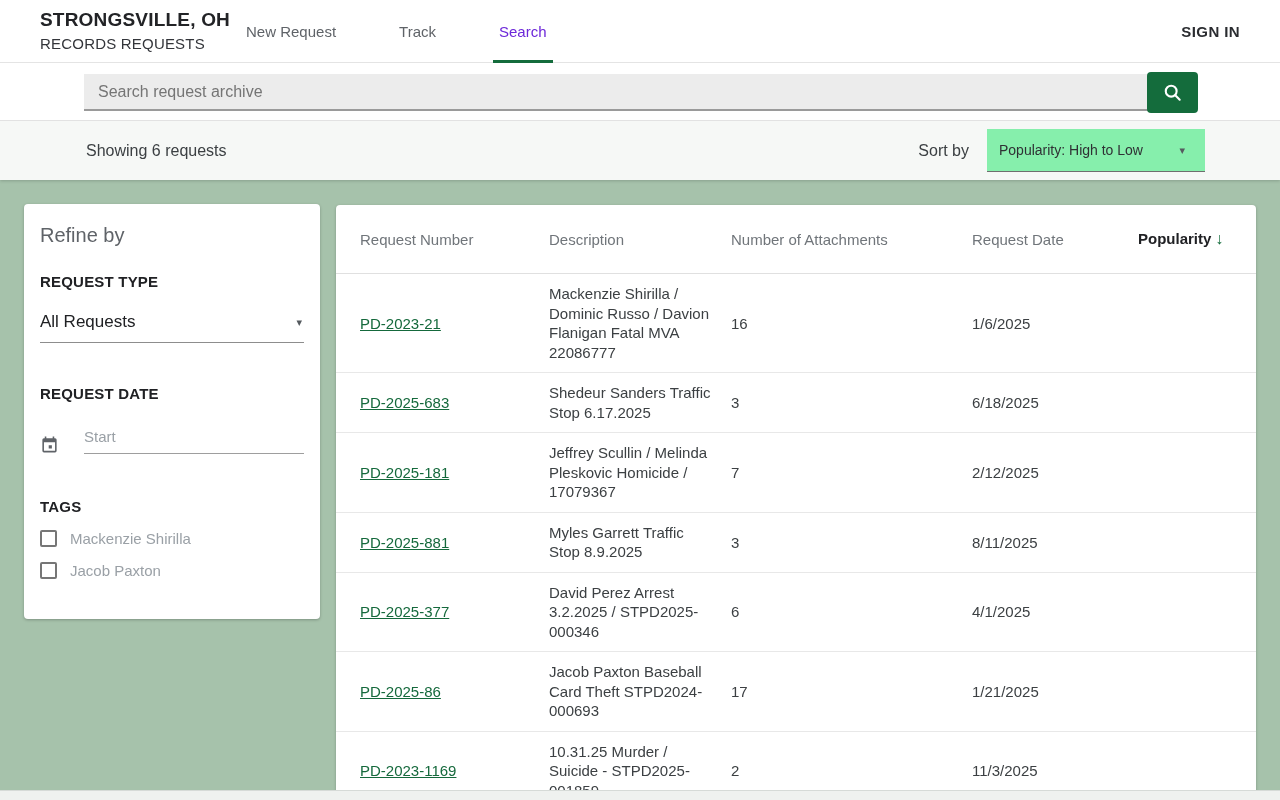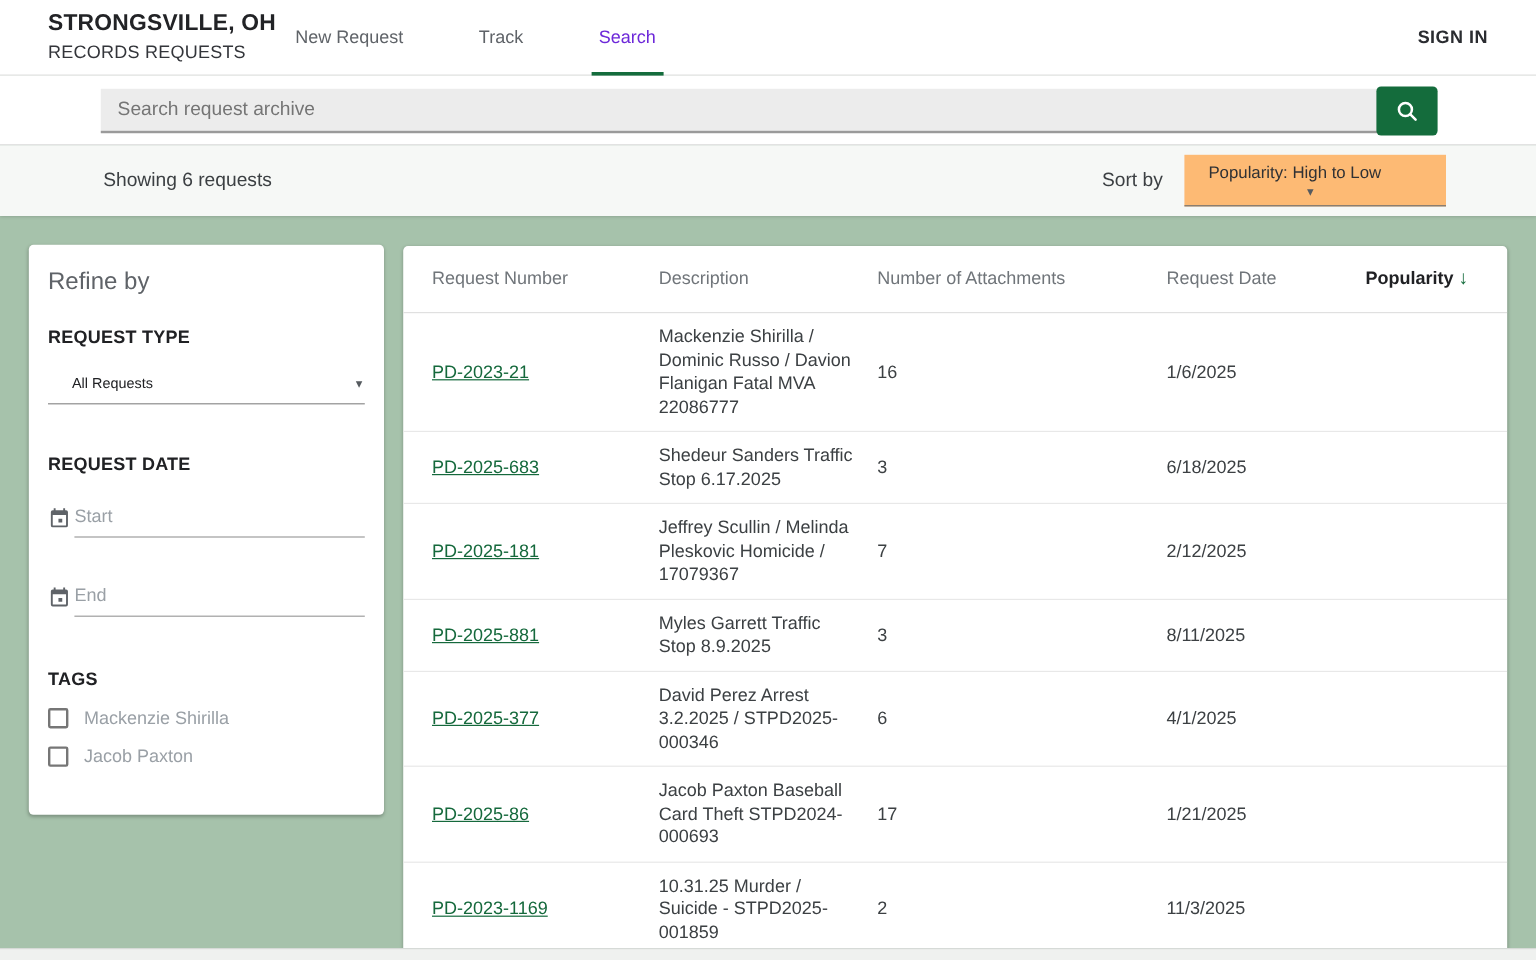--- a/index.html
+++ b/index.html
@@ -62,45 +62,45 @@
   }
   .showing-text{
     position:absolute; left:86px; top:0; height:59px; display:flex; align-items:center;
     font-size:16px; color:#3c4043;
   }
   .sort-area{
     position:absolute; right:75px; top:0; height:59px; display:flex; align-items:center; gap:18px;
   }
   .sort-label{ font-size:16px; color:#3c4043; }
   .sort-select{
-    width:218px; min-height:43px; background:#fdba74; border-bottom:1px solid #6f6f6f;
+    width:218px; min-height:43px; background:#86efac; border-bottom:1px solid #6f6f6f;
     display:flex; align-items:center; justify-content:space-between;
-    padding:5px 20px 5px 12px; cursor:pointer;flex-direction:column;
+    padding:5px 20px 5px 12px; cursor:pointer;
   }
   .sort-select-text{ font-size:14px; line-height:18px; color:#2f3134; width:170px; }
   .caret{ font-size:11px; color:#555a5f; }
 
   
   .main{ position:absolute; top:180px; left:0; width:1280px; height:610px; background:var(--sage); }
 
   
   .filter-card{
     position:absolute; left:24px; top:24px; width:296px;
     background:#ffffff; border-radius:4px; box-shadow:0 1px 3px rgba(0,0,0,.25);
     padding:16px 16px 40px 16px;
   }
   .refine-title{ font-size:20px; color:#5f6368; margin:4px 0 26px; }
   .section-label{ font-size:15px; font-weight:bold; color:#202124; letter-spacing:.2px; }
   .type-select{
     margin-top:22px; display:flex; align-items:center; justify-content:space-between;
     border-bottom:1px solid #8d8d8d; padding:0 2px 10px 0; cursor:pointer;
   }
-  .type-select-text{ font-size:12px; color:#202124;margin-left:20px; }
+  .type-select-text{ font-size:17px; color:#202124; }
   .date-section{ margin-top:42px; }
-  .date-row{ display:flex; align-items:flex-start; gap:3px; margin-top:26px; }
+  .date-row{ display:flex; align-items:flex-end; gap:25px; margin-top:26px; }
   .date-row + .date-row{ margin-top:40px; }
   .cal-icon{ width:19px; height:19px; flex:0 0 auto; cursor:pointer; }
   .date-input-wrap{ flex:1; border-bottom:1px solid #9e9e9e; padding-bottom:7px; }
   .date-input{
     border:none; outline:none; width:100%; font-size:15px; color:#202124; background:transparent;
     font-family:"Liberation Sans","DejaVu Sans",sans-serif;
   }
   .date-input::placeholder{ color:#9aa0a6; opacity:1; }
   .tags-section{ margin-top:44px; }
   .tag-row{ display:flex; align-items:center; gap:13px; margin-top:15px; cursor:pointer; }
@@ -109,21 +109,21 @@
   }
   .tag-label{ font-size:15px; color:#9aa0a6; }
 
   
   .table-card{
     position:absolute; left:336px; top:25px; width:920px;
     background:#ffffff; border-radius:4px; box-shadow:0 1px 3px rgba(0,0,0,.25);
     overflow:hidden;
   }
   .t-row{ display:flex; align-items:center; }
-  .t-head{ height:56px; border-bottom:1px solid #e0e0e0; }
+  .t-head{ height:69px; border-bottom:1px solid #e0e0e0; }
   .t-head .cell{ font-size:15px; color:#70757a; }
   .cell{ padding-right:20px; }
   .c-num  { width:213px; padding-left:24px; }
   .c-desc { width:182px; }
   .c-att  { width:241px; }
   .c-date { width:166px; }
   .c-pop  { width:118px; padding-right:24px; }
   .t-head .c-pop{ font-weight:bold; color:#202124; white-space:nowrap; }
   .pop-arrow{ color:var(--accent); font-weight:bold; margin-left:4px; font-size:16px; }
   .data-row{ border-bottom:1px solid #e8e8e8; padding:10px 0; font-size:15px; color:#3c4043; }
@@ -191,30 +191,20 @@
       <div class="date-row">
         <span class="cal-icon">
           <svg width="19" height="19" viewBox="0 0 24 24" fill="#5f6368">
             <path d="M19 4h-1V2h-2v2H8V2H6v2H5a2 2 0 0 0-2 2v14a2 2 0 0 0 2 2h14a2 2 0 0 0 2-2V6a2 2 0 0 0-2-2zm0 16H5V9h14v11zm-8-7h4v4h-4v-4z"></path>
           </svg>
         </span>
         <span class="date-input-wrap">
           <input class="date-input" type="text" placeholder="Start" style="">
         </span>
       </div>
-      <div class="date-row">
-        <span class="cal-icon">
-          <svg width="19" height="19" viewBox="0 0 24 24" fill="#5f6368">
-            <path d="M19 4h-1V2h-2v2H8V2H6v2H5a2 2 0 0 0-2 2v14a2 2 0 0 0 2 2h14a2 2 0 0 0 2-2V6a2 2 0 0 0-2-2zm0 16H5V9h14v11zm-8-7h4v4h-4v-4z"></path>
-          </svg>
-        </span>
-        <span class="date-input-wrap">
-          <input class="date-input" type="text" placeholder="End" style="">
-        </span>
-      </div>
     </div>
 
     <div class="tags-section">
       <div class="section-label">TAGS</div>
       <div class="tag-row">
         <span class="checkbox"></span>
         <span class="tag-label">Mackenzie Shirilla</span>
       </div>
       <div class="tag-row">
         <span class="checkbox"></span>

